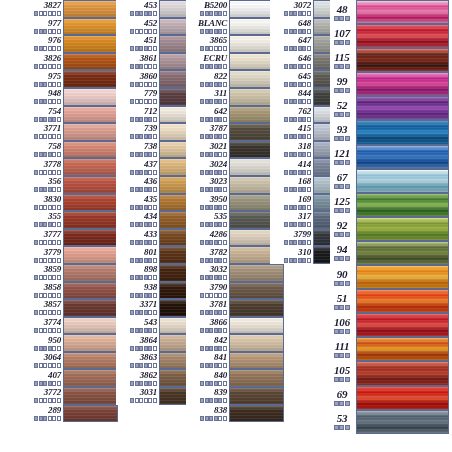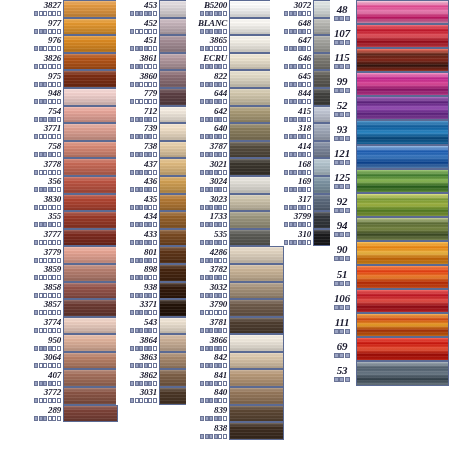--- a/index.html
+++ b/index.html
@@ -1091,21 +1091,21 @@
           </div>
           <div class="swatch" style="background: rgb(227, 220, 201);">
             <div class="grain"></div>
             <div class="sheen"></div>
           </div>
         </div>
       </div>
       <div class="row">
         <div class="row-inner">
           <div class="meta">
-            <div class="code">644</div>
+            <div class="code">311</div>
             <div class="ticks">
               <span class="tick filled"></span>
               <span class="tick filled"></span>
               <span class="tick filled"></span>
               <span class="tick filled"></span>
               <span class="tick filled"></span>
               <span class="tick"></span>
             </div>
           </div>
           <div class="swatch" style="background: rgb(212, 201, 174);">
@@ -1129,39 +1129,20 @@
           </div>
           <div class="swatch" style="background: rgb(171, 156, 119);">
             <div class="grain"></div>
             <div class="sheen"></div>
           </div>
         </div>
       </div>
       <div class="row">
         <div class="row-inner">
           <div class="meta">
-            <div class="code">640</div>
-            <div class="ticks">
-              <span class="tick filled"></span>
-              <span class="tick filled"></span>
-              <span class="tick filled"></span>
-              <span class="tick filled"></span>
-              <span class="tick filled"></span>
-              <span class="tick"></span>
-            </div>
-          </div>
-          <div class="swatch" style="background: rgb(139, 126, 94);">
-            <div class="grain"></div>
-            <div class="sheen"></div>
-          </div>
-        </div>
-      </div>
-      <div class="row">
-        <div class="row-inner">
-          <div class="meta">
             <div class="code">3787</div>
             <div class="ticks">
               <span class="tick filled"></span>
               <span class="tick filled"></span>
               <span class="tick filled"></span>
               <span class="tick filled"></span>
               <span class="tick filled"></span>
               <span class="tick"></span>
             </div>
           </div>
@@ -1224,21 +1205,21 @@
           </div>
           <div class="swatch" style="background: rgb(207, 197, 173);">
             <div class="grain"></div>
             <div class="sheen"></div>
           </div>
         </div>
       </div>
       <div class="row">
         <div class="row-inner">
           <div class="meta">
-            <div class="code">1733</div>
+            <div class="code">3950</div>
             <div class="ticks">
               <span class="tick filled"></span>
               <span class="tick filled"></span>
               <span class="tick filled"></span>
               <span class="tick filled"></span>
               <span class="tick filled"></span>
               <span class="tick"></span>
             </div>
           </div>
           <div class="swatch" style="background: rgb(157, 152, 128);">
@@ -1587,20 +1568,39 @@
           </div>
           <div class="swatch" style="background: rgb(66, 66, 63);">
             <div class="grain"></div>
             <div class="sheen"></div>
           </div>
         </div>
       </div>
       <div class="row">
         <div class="row-inner">
           <div class="meta">
+            <div class="code">762</div>
+            <div class="ticks">
+              <span class="tick filled"></span>
+              <span class="tick filled"></span>
+              <span class="tick filled"></span>
+              <span class="tick filled"></span>
+              <span class="tick filled"></span>
+              <span class="tick"></span>
+            </div>
+          </div>
+          <div class="swatch" style="background: rgb(223, 227, 232);">
+            <div class="grain"></div>
+            <div class="sheen"></div>
+          </div>
+        </div>
+      </div>
+      <div class="row">
+        <div class="row-inner">
+          <div class="meta">
             <div class="code">415</div>
             <div class="ticks">
               <span class="tick filled"></span>
               <span class="tick filled"></span>
               <span class="tick filled"></span>
               <span class="tick filled"></span>
               <span class="tick filled"></span>
               <span class="tick"></span>
             </div>
           </div>
@@ -1853,20 +1853,36 @@
           </div>
           <div class="swatch" style="background: linear-gradient(rgb(110, 159, 216), rgb(26, 90, 176), rgb(63, 127, 200), rgb(14, 76, 160), rgb(90, 143, 208));">
             <div class="grain"></div>
             <div class="sheen"></div>
           </div>
         </div>
       </div>
       <div class="row">
         <div class="row-inner">
           <div class="meta">
+            <div class="code">67</div>
+            <div class="ticks">
+              <span class="tick filled"></span>
+              <span class="tick filled"></span>
+              <span class="tick filled"></span>
+            </div>
+          </div>
+          <div class="swatch" style="background: linear-gradient(rgb(232, 242, 246), rgb(143, 196, 216), rgb(191, 224, 234), rgb(106, 174, 200), rgb(168, 212, 228));">
+            <div class="grain"></div>
+            <div class="sheen"></div>
+          </div>
+        </div>
+      </div>
+      <div class="row">
+        <div class="row-inner">
+          <div class="meta">
             <div class="code">125</div>
             <div class="ticks">
               <span class="tick filled"></span>
               <span class="tick filled"></span>
               <span class="tick filled"></span>
             </div>
           </div>
           <div class="swatch" style="background: linear-gradient(rgb(122, 176, 72), rgb(63, 122, 44), rgb(150, 196, 94), rgb(47, 106, 34), rgb(106, 164, 64));">
             <div class="grain"></div>
             <div class="sheen"></div>
@@ -1957,20 +1973,36 @@
         <div class="row-inner">
           <div class="meta">
             <div class="code">111</div>
             <div class="ticks">
               <span class="tick filled"></span>
               <span class="tick filled"></span>
               <span class="tick filled"></span>
             </div>
           </div>
           <div class="swatch" style="background: linear-gradient(rgb(240, 144, 24), rgb(208, 74, 16), rgb(245, 170, 44), rgb(184, 58, 12), rgb(232, 115, 14));">
+            <div class="grain"></div>
+            <div class="sheen"></div>
+          </div>
+        </div>
+      </div>
+      <div class="row">
+        <div class="row-inner">
+          <div class="meta">
+            <div class="code">105</div>
+            <div class="ticks">
+              <span class="tick filled"></span>
+              <span class="tick filled"></span>
+              <span class="tick filled"></span>
+            </div>
+          </div>
+          <div class="swatch" style="background: linear-gradient(rgb(216, 84, 58), rgb(160, 42, 30), rgb(192, 68, 48), rgb(126, 30, 22), rgb(184, 54, 40));">
             <div class="grain"></div>
             <div class="sheen"></div>
           </div>
         </div>
       </div>
       <div class="row">
         <div class="row-inner">
           <div class="meta">
             <div class="code">69</div>
             <div class="ticks">

